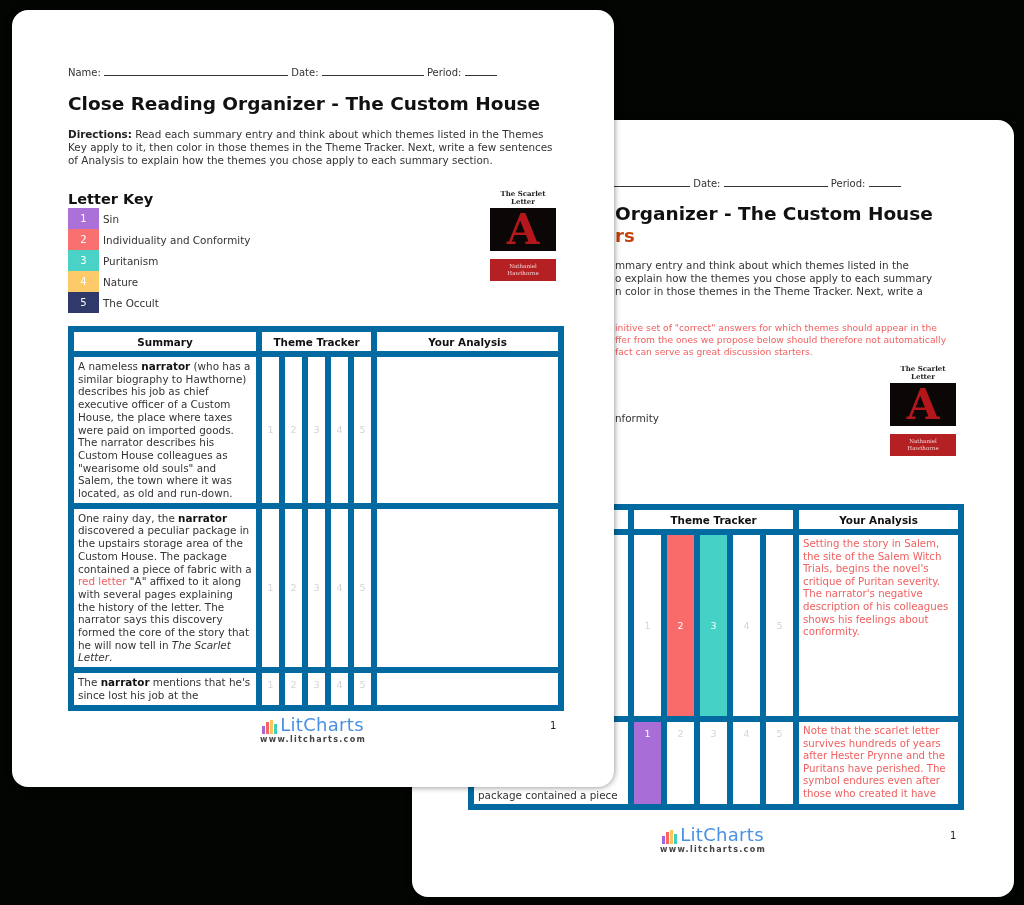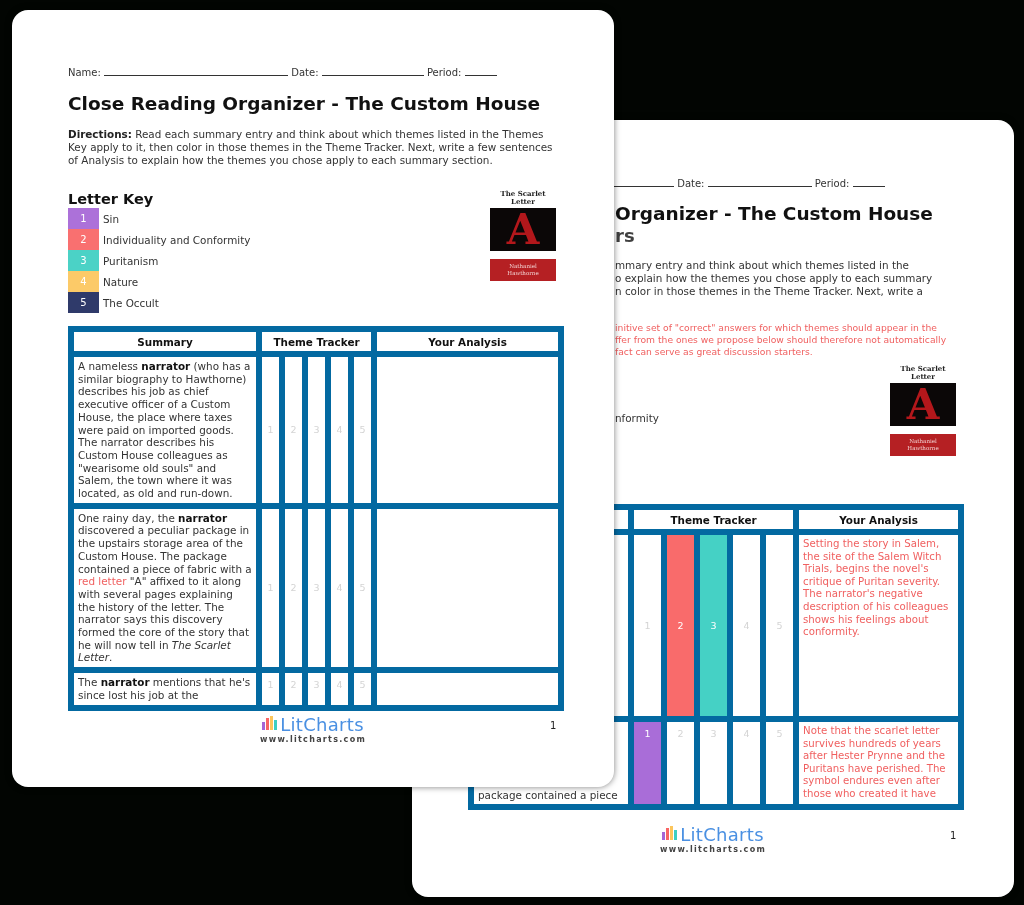--- a/index.html
+++ b/index.html
@@ -10,21 +10,21 @@
     position: absolute; width: 602px; height: 777px; background: #fff;
     box-shadow: 0 0 6px rgba(0,0,0,0.5);
     border-radius: 16px;
   }
   .page.front { left: 12px; top: 10px; z-index: 2; }
   .page.back { left: 412px; top: 120px; z-index: 1; overflow: hidden; }
 
   .header-line { position: absolute; top: 56px; font-size: 10px; color: #333; white-space: nowrap; }
   .header-line .blank { display: inline-block; border-bottom: 1px solid #333; height: 10px; vertical-align: baseline; }
   .title { position: absolute; top: 83px; font-size: 18.5px; font-weight: bold; color: #111; white-space: nowrap; }
-  .subtitle-red { position: absolute; top: 105px; font-size: 18px; font-weight: bold; color: #404040; white-space: nowrap; }
+  .subtitle-red { position: absolute; top: 105px; font-size: 18px; font-weight: bold; color: #c2410c; white-space: nowrap; }
   .directions { position: absolute; top: 118px; width: 490px; font-size: 10.4px; line-height: 12.8px; color: #333; }
   .directions b { color: #222; }
   .teacher-note { position: absolute; top: 202px; width: 490px; font-size: 9.2px; line-height: 12px; color: #f06060; }
 
   .themes-key-title { position: absolute; top: 181px; font-size: 14.5px; font-weight: bold; color: #111; }
   .themes-key { position: absolute; top: 198px; }
   .theme-row { display: flex; align-items: center; height: 21px; }
   .theme-swatch { width: 31px; height: 21px; color: #fff; font-size: 10px; display: flex; align-items: center; justify-content: center; opacity: 0.92; }
   .theme-label { font-size: 10.4px; color: #333; margin-left: 4px; white-space: nowrap; }
 
@@ -41,32 +41,32 @@
   td.summary { font-size: 10.4px; line-height: 12.7px; color: #333; padding: 3px 4px; vertical-align: top; }
   td.summary b { color: #111; }
   td.summary .red { color: #f06060; }
   td.summary i { font-style: italic; }
   td.tn { text-align: center; vertical-align: middle; font-size: 9.5px; color: #d4d4d4; padding: 0; }
   td.tn.top { vertical-align: top; padding-top: 6px; }
   td.tn.filled { color: #fff; opacity: 0.95; }
   td.analysis { font-size: 10.2px; line-height: 12.6px; color: #f06060; padding: 3px 4px; vertical-align: top; }
 
   .footer-logo { position: absolute; display: flex; flex-direction: column; align-items: center; }
-  .logo-row { display: flex; }
+  .logo-row { display: flex; align-items: flex-end; }
   .logo-bars { display: flex; align-items: flex-end; height: 14px; margin-right: 2px; }
   .logo-bars span { display: inline-block; width: 3px; margin-right: 1px; }
   .logo-text { font-size: 18px; color: #4a90e2; letter-spacing: 0.3px; line-height: 18px; }
   .logo-url { font-size: 8px; font-weight: bold; color: #444; letter-spacing: 1.3px; margin-top: 1px; }
   .page-num { position: absolute; font-size: 10px; color: #222; }
 </style>
 </head>
 <body>
 
 <div class="page back">
-  <div class="header-line" style="left:114px; top:57px;text-align:right;">
+  <div class="header-line" style="left:130px; top:57px;text-align:right;">
     <span class="blank" style="width:148px;"></span>
     <span>Date:</span>
     <span class="blank" style="width:104px;"></span>
     <span>Period:</span>
     <span class="blank" style="width:32px;"></span>
   </div>
   <div class="title" style="left:203px; top:83px;">Organizer - The Custom House</div>
   <div class="subtitle-red" style="left:203px; top:105px;">rs</div>
 
   <div class="directions" style="left:203px; top:139px; width:360px; white-space:nowrap;">

